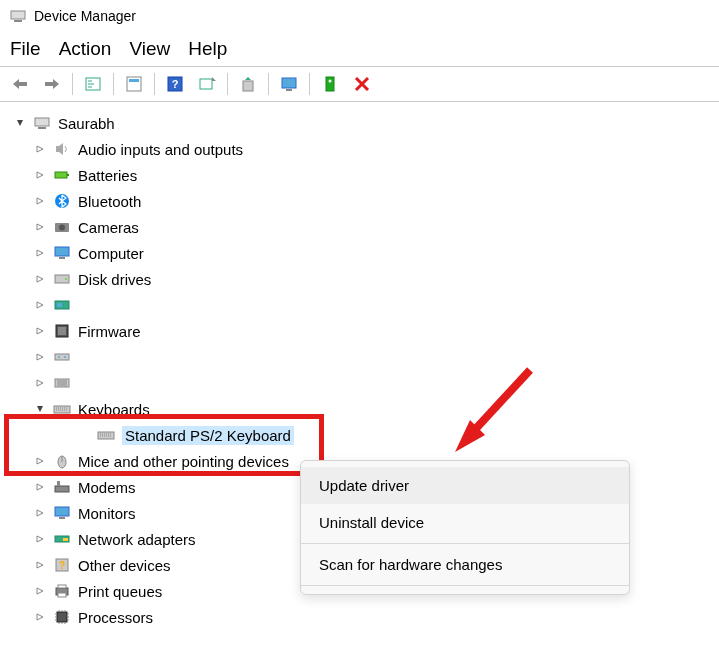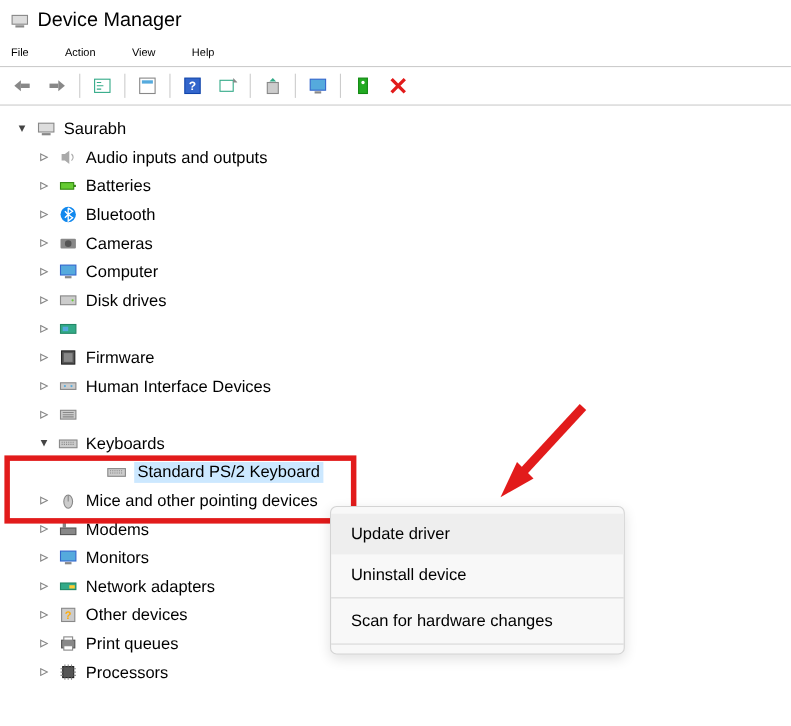--- a/index.html
+++ b/index.html
@@ -16,26 +16,26 @@
     .title-bar {
       display: flex;
       align-items: center;
       padding: 8px 10px;
       gap: 8px;
     }
     .title-bar .app-icon {
       width: 16px; height: 16px;
       display: inline-block;
     }
-    .title-text { font-size: 18px; }
+    .title-text { font-size: 14px; }
     .menu-bar {
       display: flex;
-      gap: 33px;
+      gap: 18px;
       padding: 6px 10px;
-      font-size: 10px;
+      font-size: 19px;
     }
     .menu-item { cursor: default; }
     .divider { border-top: 1px solid #ccc; }
     .toolbar {
       display: flex;
       align-items: center;
       padding: 4px 6px;
       gap: 4px;
       border-bottom: 1px solid #ccc;
     }
@@ -92,21 +92,21 @@
       pointer-events: none;
       z-index: 5;
     }
     .context-menu {
       position: absolute;
       background: #f8f8f8;
       border: 1px solid #d4d4d4;
       border-radius: 6px;
       box-shadow: 0 4px 12px rgba(0,0,0,0.12);
       padding: 6px 0;
-      width: 268px;
+      width: 330px;
       z-index: 10;
     }
     .context-item {
       padding: 10px 18px;
       font-size: 15px;
       cursor: default;
     }
     .context-item.highlight { background: #eee; }
     .context-item.bold { font-weight: 700; }
     .context-sep {
@@ -350,21 +350,20 @@
           <path d="M1 1 L7 4 L1 7 Z" fill="none" stroke="#888"></path>
         </svg>
       </span>
     <span class="dev-icon">
         <svg width="18" height="18" viewBox="0 0 18 18">
           <rect x="2" y="6" width="14" height="6" fill="#ccc" stroke="#888"></rect>
           <circle cx="6" cy="9" r="1" fill="#5ad"></circle>
           <circle cx="12" cy="9" r="1" fill="#5ad"></circle>
         </svg>
       </span>
-    <span class="tree-label">Human Interface Devices</span>
   </div>
 
   <div class="tree-row indent-2">
     <span class="chevron">
         <svg width="8" height="8" viewBox="0 0 8 8">
           <path d="M1 1 L7 4 L1 7 Z" fill="none" stroke="#888"></path>
         </svg>
       </span>
     <span class="dev-icon">
         <svg width="18" height="18" viewBox="0 0 18 18">

